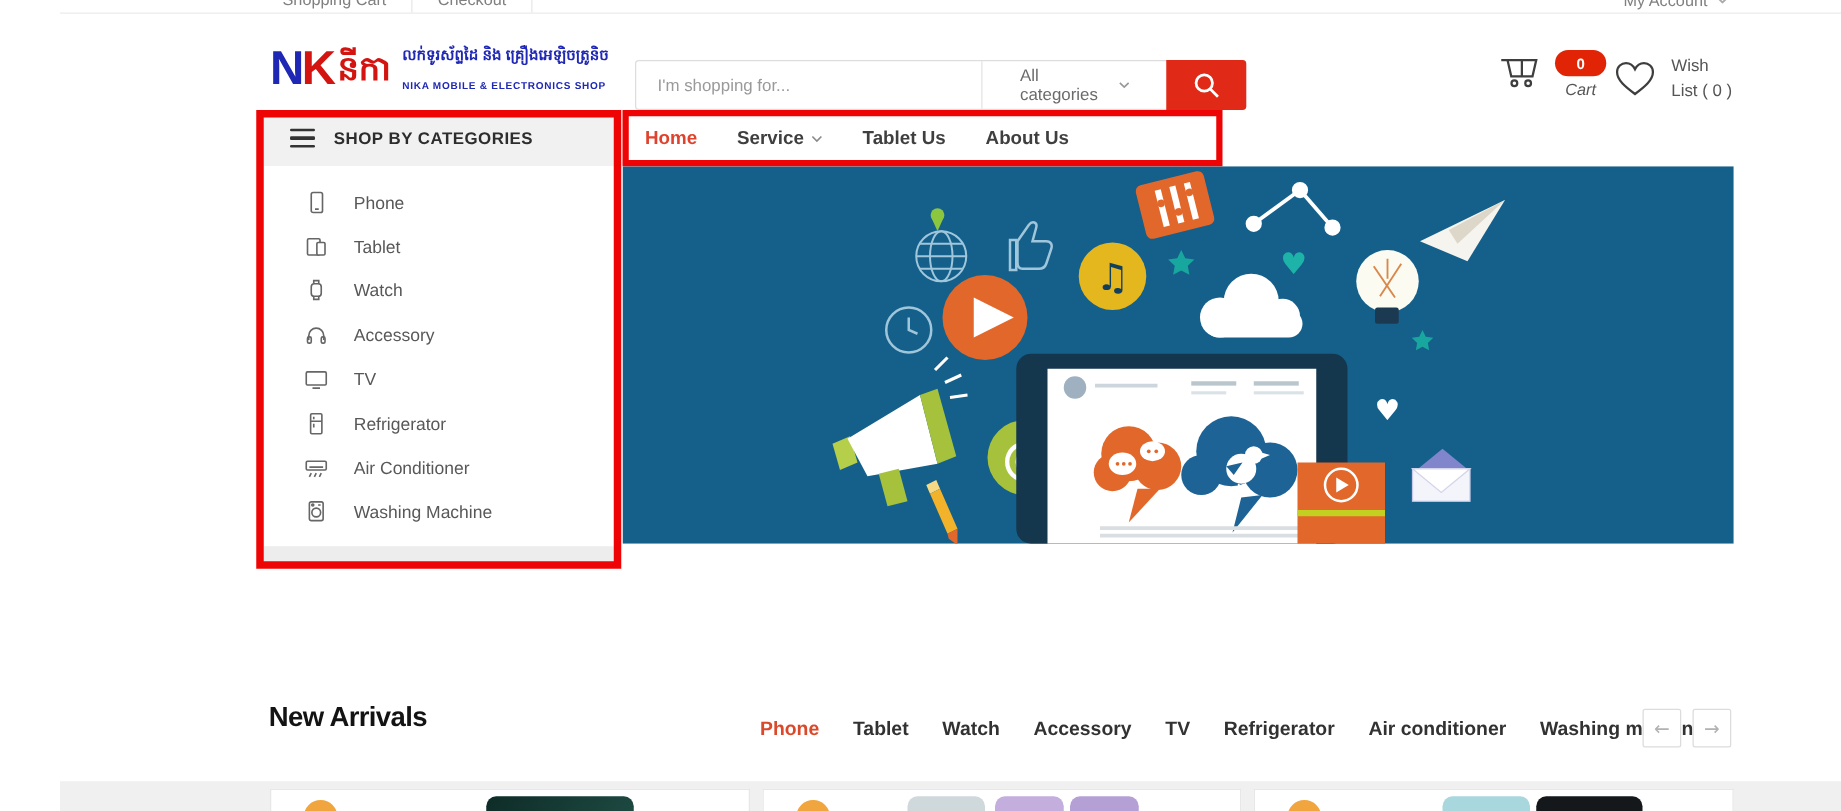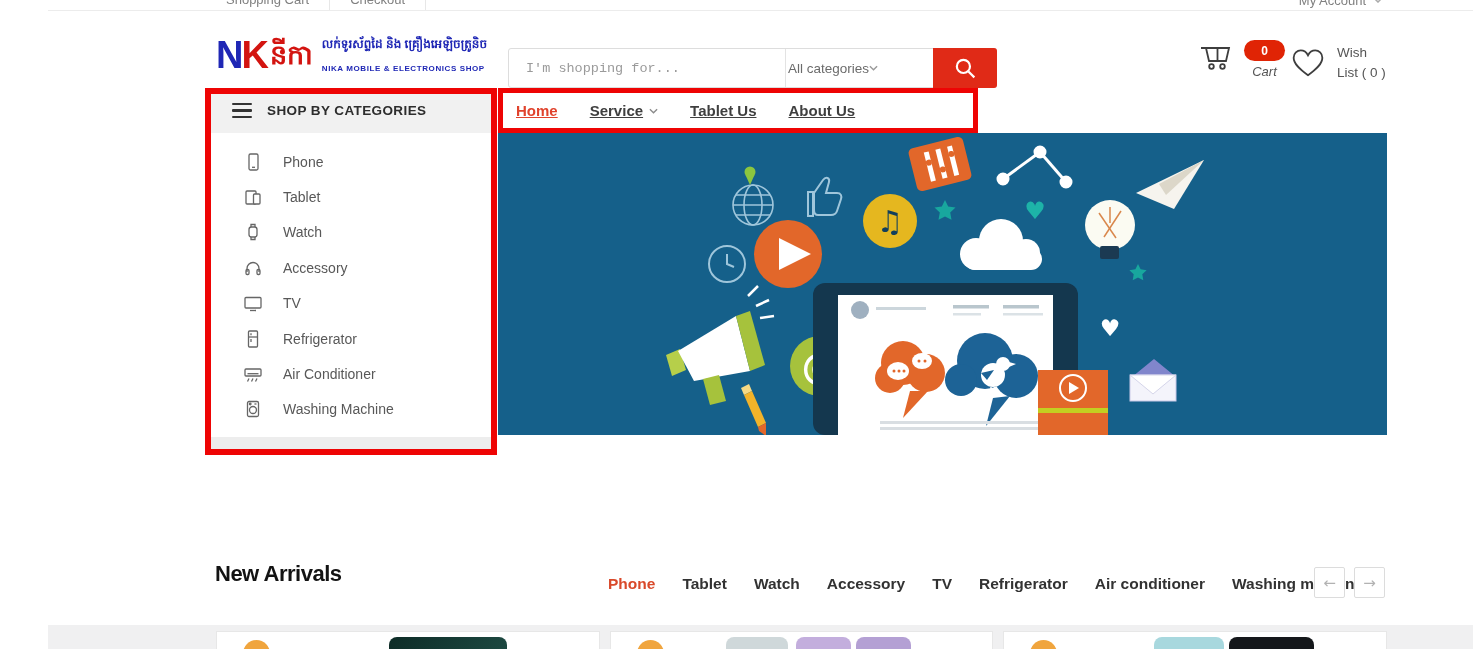--- a/index.html
+++ b/index.html
@@ -17,39 +17,39 @@
   .header { position:absolute; top:12px; left:0; width:100%; height:76px; background:#fff; }
   .logo { position:absolute; left:168px; top:22px; display:flex; align-items:center; cursor:pointer; }
   .logo-n { font-size:38px; font-weight:800; color:#1f27b5; letter-spacing:-2px; }
   .logo-k { font-size:38px; font-weight:800; color:#d31410; letter-spacing:-2px; }
   .logo-kh { font-size:27px; font-weight:700; color:#d31410; margin-left:3px; line-height:1; }
   .logo-tag { margin-left:9px; display:flex; flex-direction:column; justify-content:center; gap:13px; }
   .logo-tag-kh { color:#1f27b5; font-weight:700; font-size:12px; line-height:1.15; }
   .logo-tag-en { color:#1f27b5; font-weight:700; font-size:8px; letter-spacing:.6px; }
 
   .search { position:absolute; left:460px; top:36px; width:489px; height:40px; display:flex; border:1px solid #ddd; border-radius:3px; background:#fff; }
-  .search input { flex:1; border:none; outline:none; padding:0 17px; font-size:13.5px; color:#444; font-family:Liberation Mono, monospace; background:transparent; }
+  .search input { flex:1; border:none; outline:none; padding:0 17px; font-size:13.5px; color:#444; font-family:Liberation Sans, sans-serif; background:transparent; }
   .search input::placeholder { color:#9a9a9a; }
-  .search-cat { width:149px; border-left:1px solid #e3e3e3; display:flex; align-items:center; justify-content:flex-start; padding:0 2px; font-size:13.5px; color:#6b6b6b; cursor:pointer; }
+  .search-cat { width:149px; border-left:1px solid #e3e3e3; display:flex; align-items:center; justify-content:flex-start; padding:0 30px; font-size:13.5px; color:#6b6b6b; cursor:pointer; }
   .search-btn { width:64px; margin:-1px; height:40px; background:#e02a17; border:none; border-radius:0 3px 3px 0; display:flex; align-items:center; justify-content:center; cursor:pointer; }
 
   .cartbox { position:absolute; left:1150px; top:28px; display:flex; align-items:flex-start; gap:9px; cursor:pointer; }
   .cart-col { display:flex; flex-direction:column; align-items:center; gap:3px; }
   .badge { min-width:41px; height:21px; background:#e02405; border-radius:11px; color:#fff; font-size:12px; font-weight:700; display:flex; align-items:center; justify-content:center; }
   .cart-label { font-size:13px; color:#555;font-style:italic; }
   .wishbox { position:absolute; left:1243px; top:31px; display:flex; align-items:center; gap:12px; cursor:pointer; }
   .wish-text { font-size:13.5px; color:#555; line-height:1.5; }
 
   
   .sbc-header { position:absolute; left:163px; top:88px; width:280px; height:45px; background:#f1f1f1; display:flex; align-items:center; gap:15px; padding-left:21px; cursor:pointer; }
   .burger { display:flex; flex-direction:column; gap:4px; }
   .burger span { width:20px; height:2.5px; background:#333; border-radius:1px; }
   .sbc-title { font-size:13.5px; font-weight:700; color:#2d2d2d; letter-spacing:.4px; }
   .main-nav { position:absolute; left:468px; top:88px; height:45px; display:flex; align-items:center; gap:32px; }
-  .nav-link { font-size:15px; font-weight:600; color:#3f3f3f; display:flex; align-items:center; gap:6px; cursor:pointer;text-decoration:underline; }
+  .nav-link { font-size:15px; font-weight:600; color:#3f3f3f; display:flex; align-items:center; gap:6px; cursor:pointer; }
   .nav-link.active { color:#e0432d; }
 
   
   .side-panel { position:absolute; left:163px; top:133px; width:280px; height:304px; background:#fff; padding-top:11px; }
   .cat-item { display:flex; align-items:center; gap:20px; height:35.4px; padding-left:32px; cursor:pointer; }
   .cat-icon { width:20px; height:20px; color:#666; flex:0 0 20px; }
   .cat-icon svg { display:block; }
   .cat-label { font-size:14px; color:#585858; }
   .side-foot { position:absolute; left:163px; top:437px; width:280px; height:13px; background:#ededed; }
 

